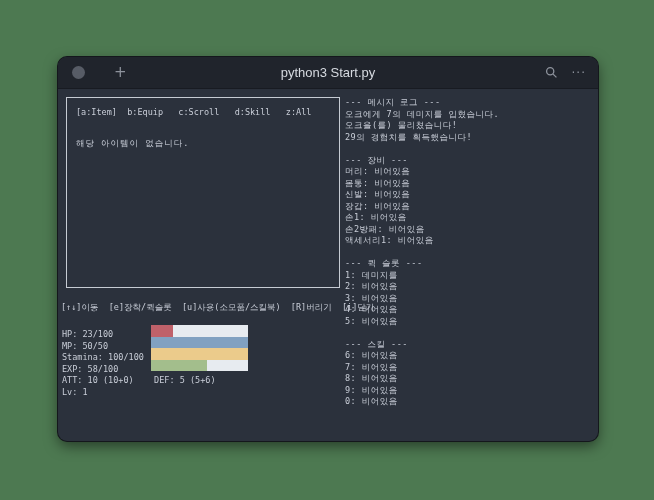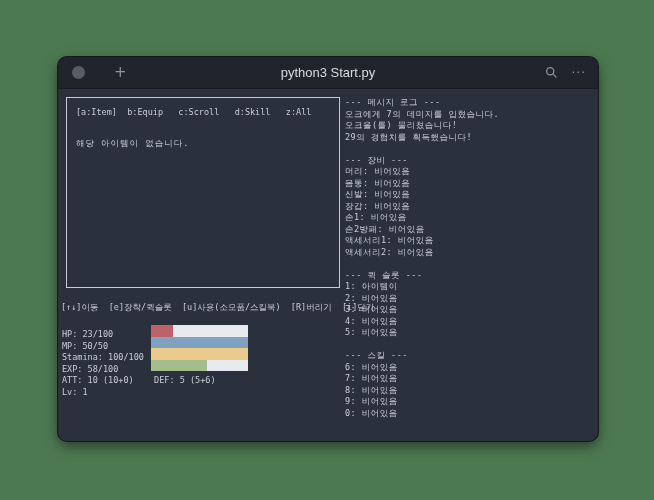--- a/index.html
+++ b/index.html
@@ -113,24 +113,23 @@
           <div class="r-line">29의 경험치를 획득했습니다!</div>
           <div class="r-line">&nbsp;</div>
           <div class="r-line center">--- 장비 ---</div>
           <div class="r-line">머리: 비어있음</div>
           <div class="r-line">몸통: 비어있음</div>
           <div class="r-line">신발: 비어있음</div>
           <div class="r-line">장갑: 비어있음</div>
           <div class="r-line">손1: 비어있음</div>
           <div class="r-line">손2방패: 비어있음</div>
           <div class="r-line">액세서리1: 비어있음</div>
-          <div class="r-line">액세서리2: 비어있음</div>
           <div class="r-line">&nbsp;</div>
           <div class="r-line center">--- 퀵 슬롯 ---</div>
-          <div class="r-line">1: 아이템이</div>
+          <div class="r-line">1: 데미지를</div>
           <div class="r-line">2: 비어있음</div>
           <div class="r-line">3: 비어있음</div>
           <div class="r-line">4: 비어있음</div>
           <div class="r-line">5: 비어있음</div>
           <div class="r-line">&nbsp;</div>
           <div class="r-line center">--- 스킬 ---</div>
           <div class="r-line">6: 비어있음</div>
           <div class="r-line">7: 비어있음</div>
           <div class="r-line">8: 비어있음</div>
           <div class="r-line">9: 비어있음</div>

